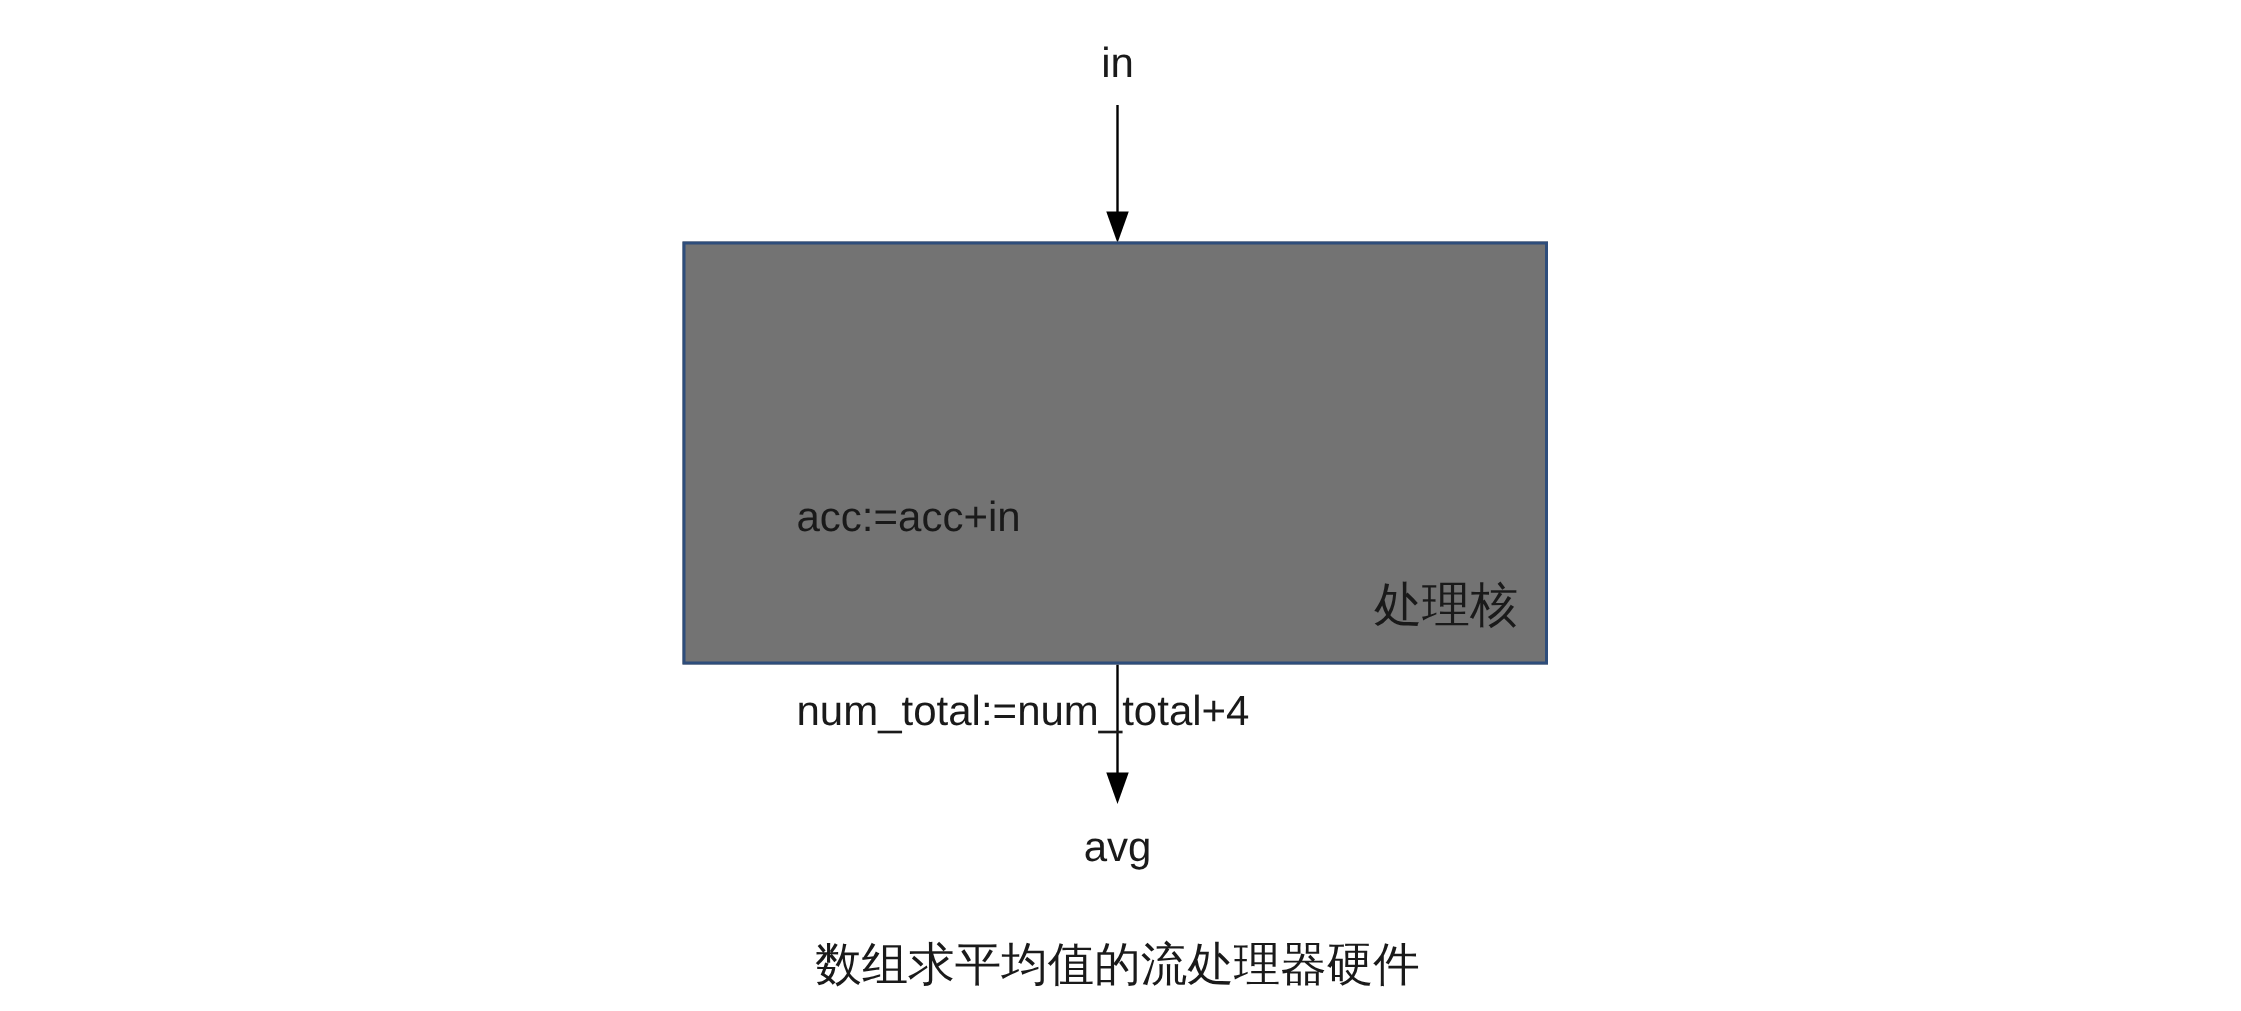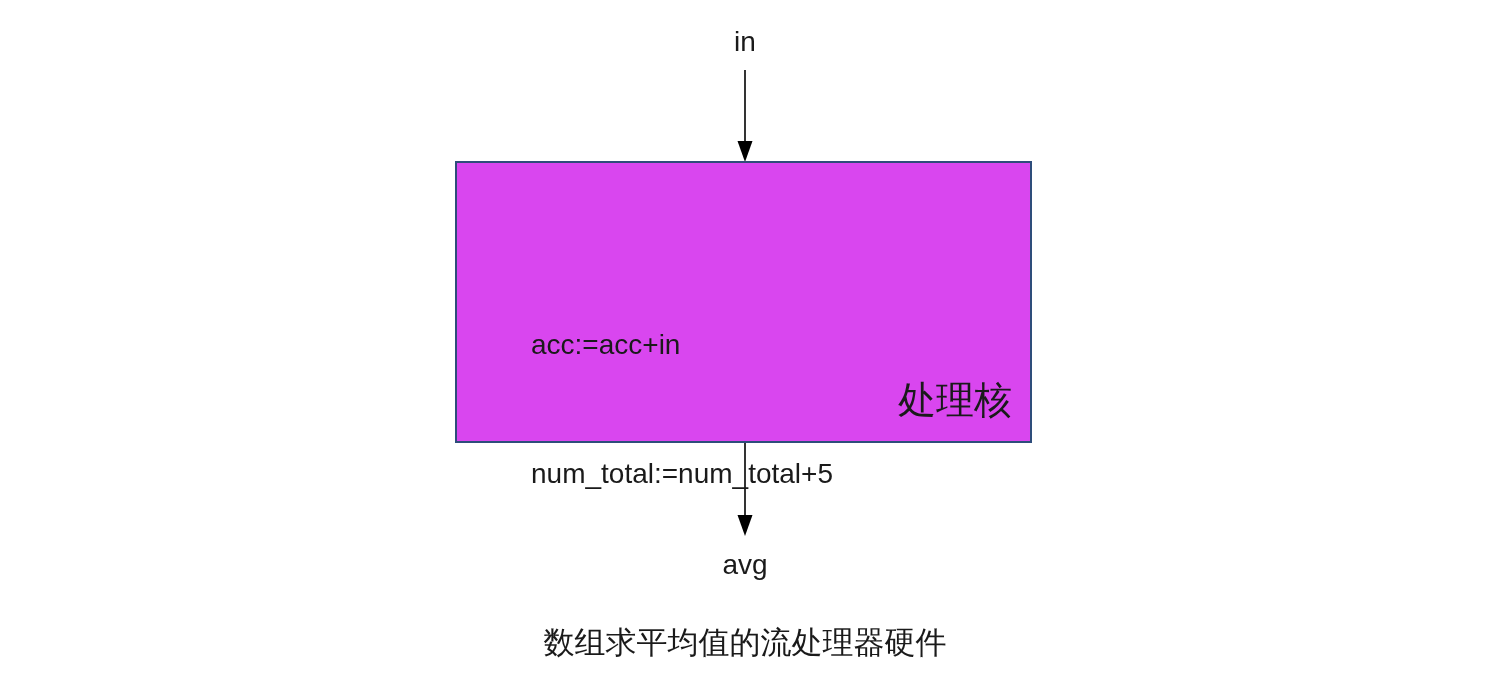--- a/index.html
+++ b/index.html
@@ -56,41 +56,41 @@
 
   
   #core-box {
     position: absolute;
     left: 455px;
     top: 161px;
     width: 577px;
     height: 282px;
     box-sizing: border-box;
     border: 2px solid #2E4D7B;
-    background: #d946ef;
+    background: #737373;
   }
   #core-code {
     position: absolute;
     left: 74px;
     top: 74px;
     font-size: 28px;
     line-height: 43px;
     color: #1a1a1a;
     white-space: pre;
     font-family: "Liberation Sans", "DejaVu Sans", sans-serif;
   }
   .code-line {
     display: block;
     white-space: pre;
   }
   #core-name {
     position: absolute;
     right: 18px;
     bottom: 22px;
-    font-size: 38px;
+    font-size: 32px;
     line-height: 1;
     color: #1a1a1a;
     white-space: nowrap;
     font-family: "Liberation Sans", "DejaVu Sans", sans-serif;
   }
 
   
   #figure-caption {
     position: absolute;
     left: 0;
@@ -121,21 +121,21 @@
 
     <g>
       <line x1="745" y1="443" x2="745" y2="523" stroke="#000000" stroke-width="1.6"></line>
       <polygon points="745,536 737.5,515 752.5,515" fill="#000000"></polygon>
     </g>
   </svg>
 
   <div id="core-box">
     <div id="core-code">
       <span class="code-line">acc:=acc+in</span>
-      <span class="code-line">num_total:=num_total+5</span>
+      <span class="code-line">num_total:=num_total+4</span>
     </div>
     <div id="core-name">处理核</div>
   </div>
 
   <div class="flow-label" id="avg-label">avg</div>
 
   <div id="figure-caption">数组求平均值的流处理器硬件</div>
 
 </div>
 

